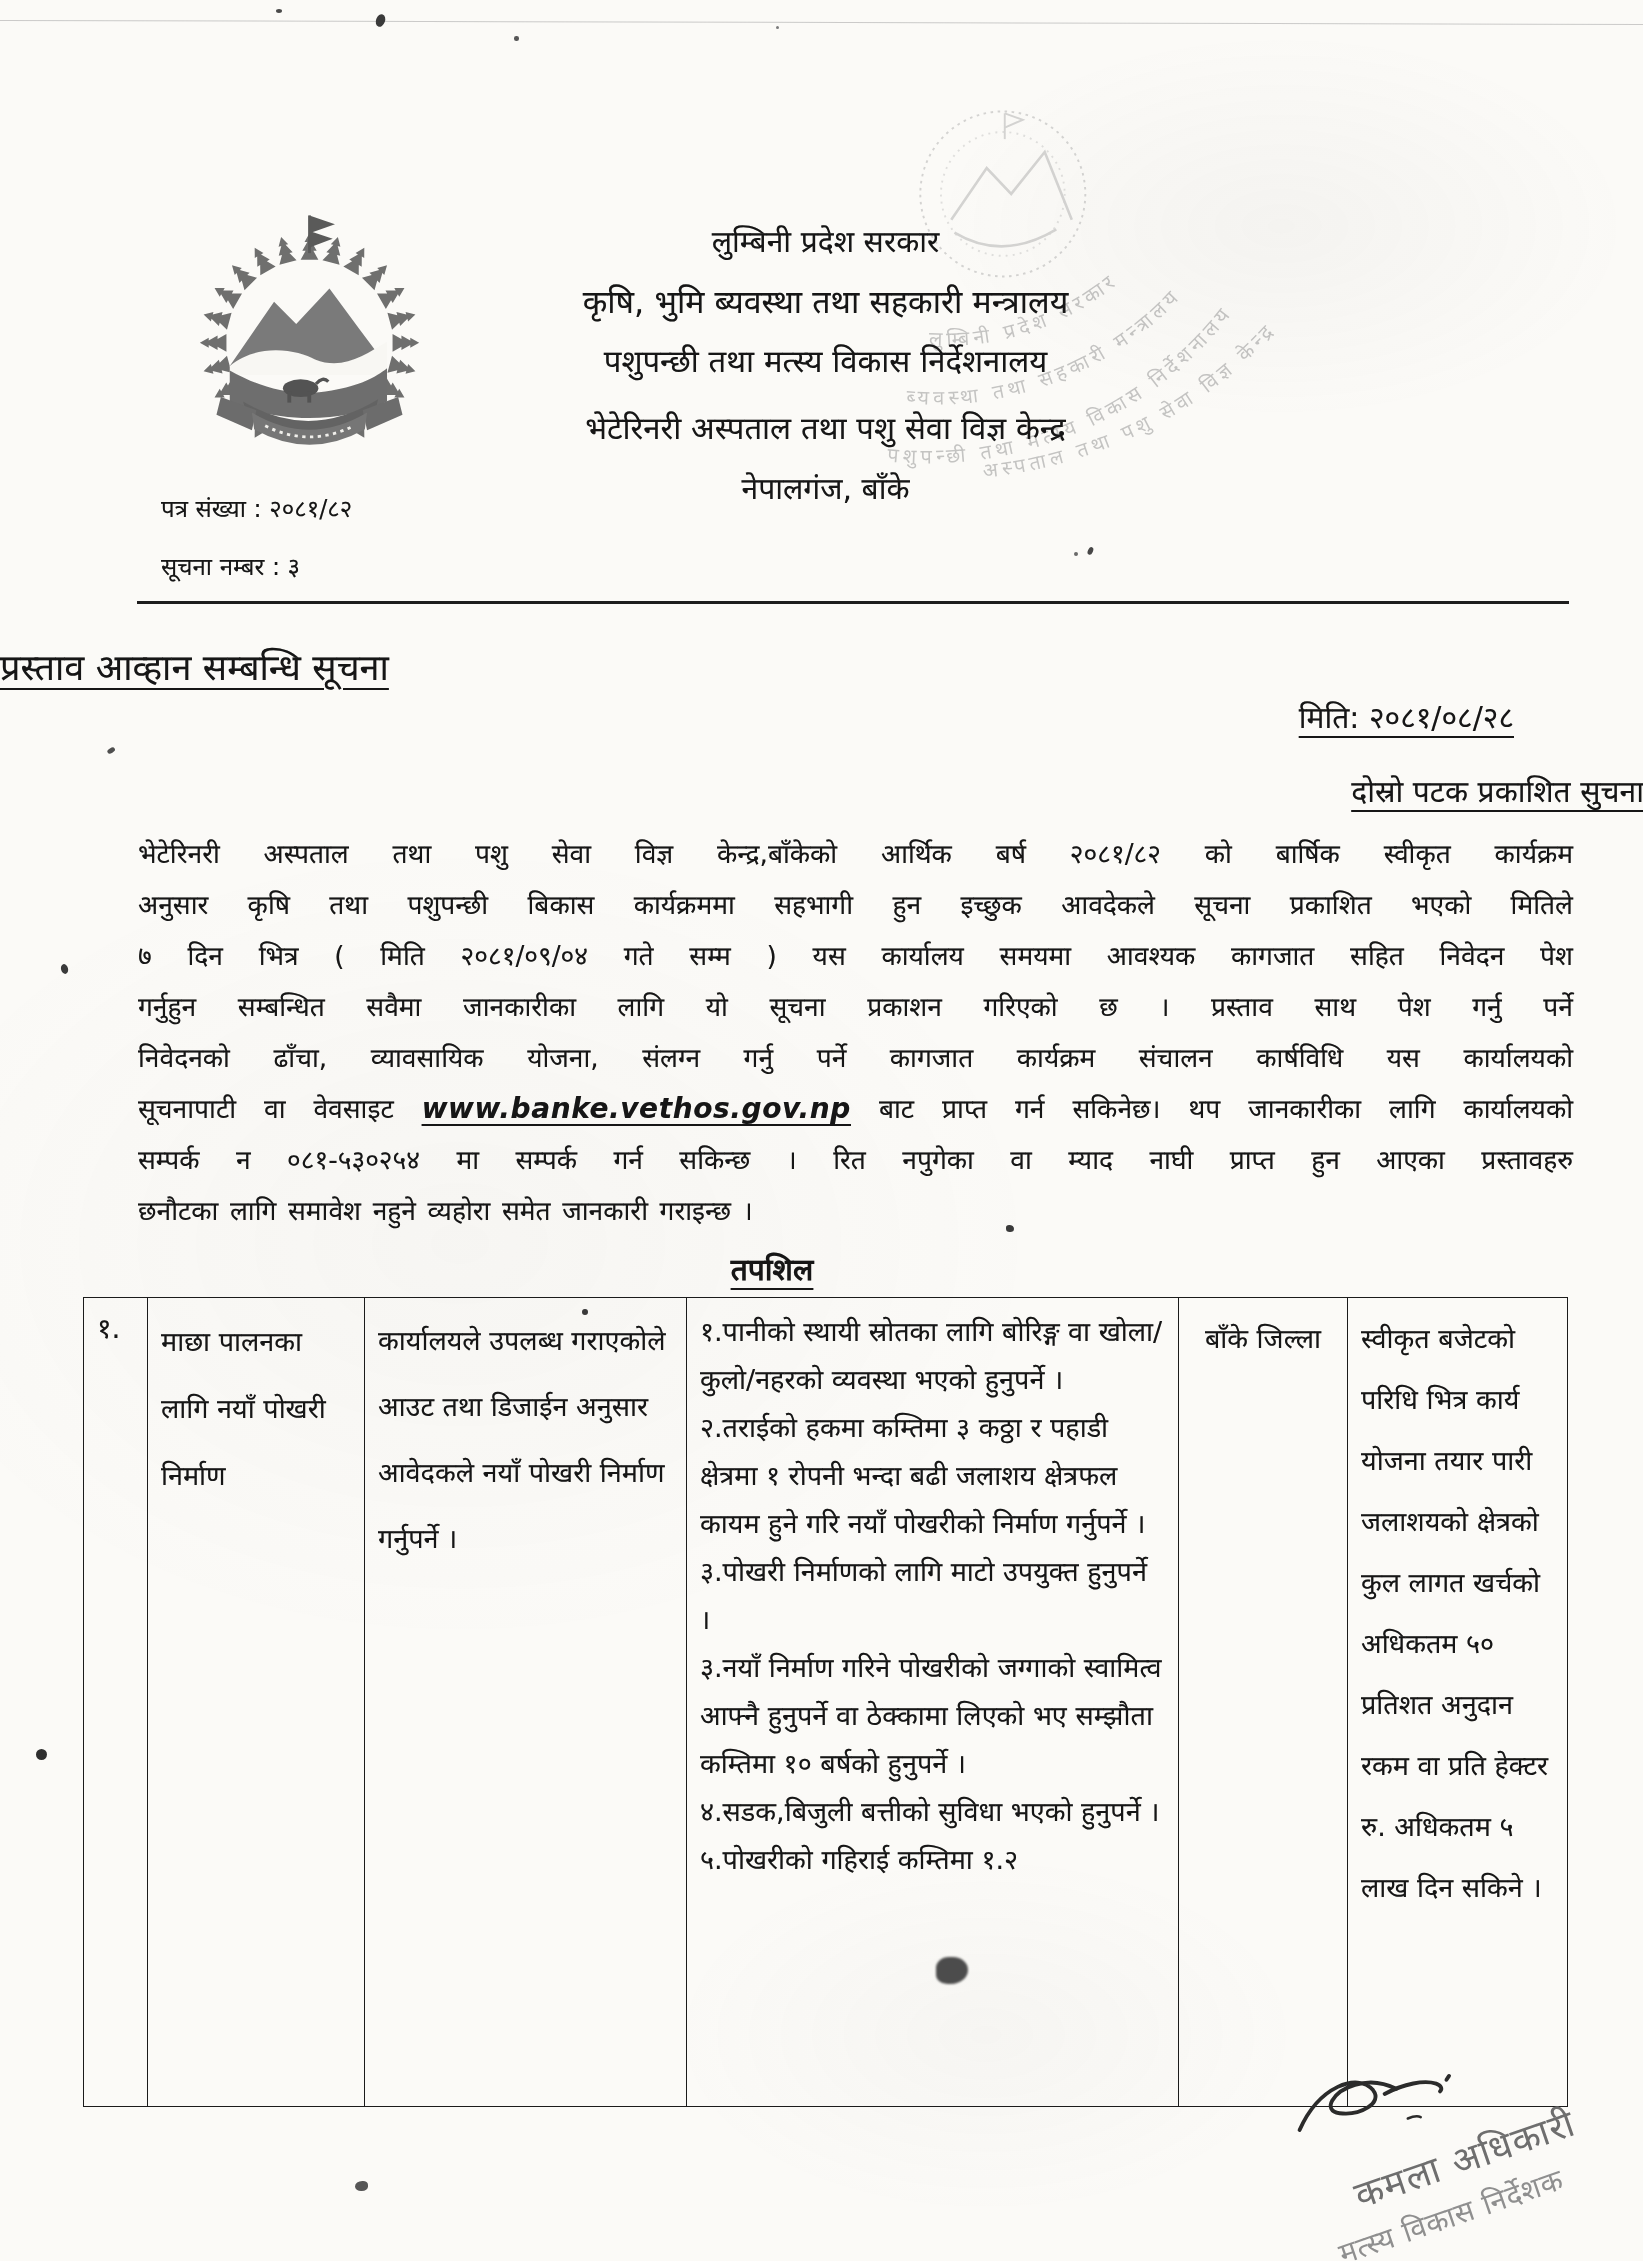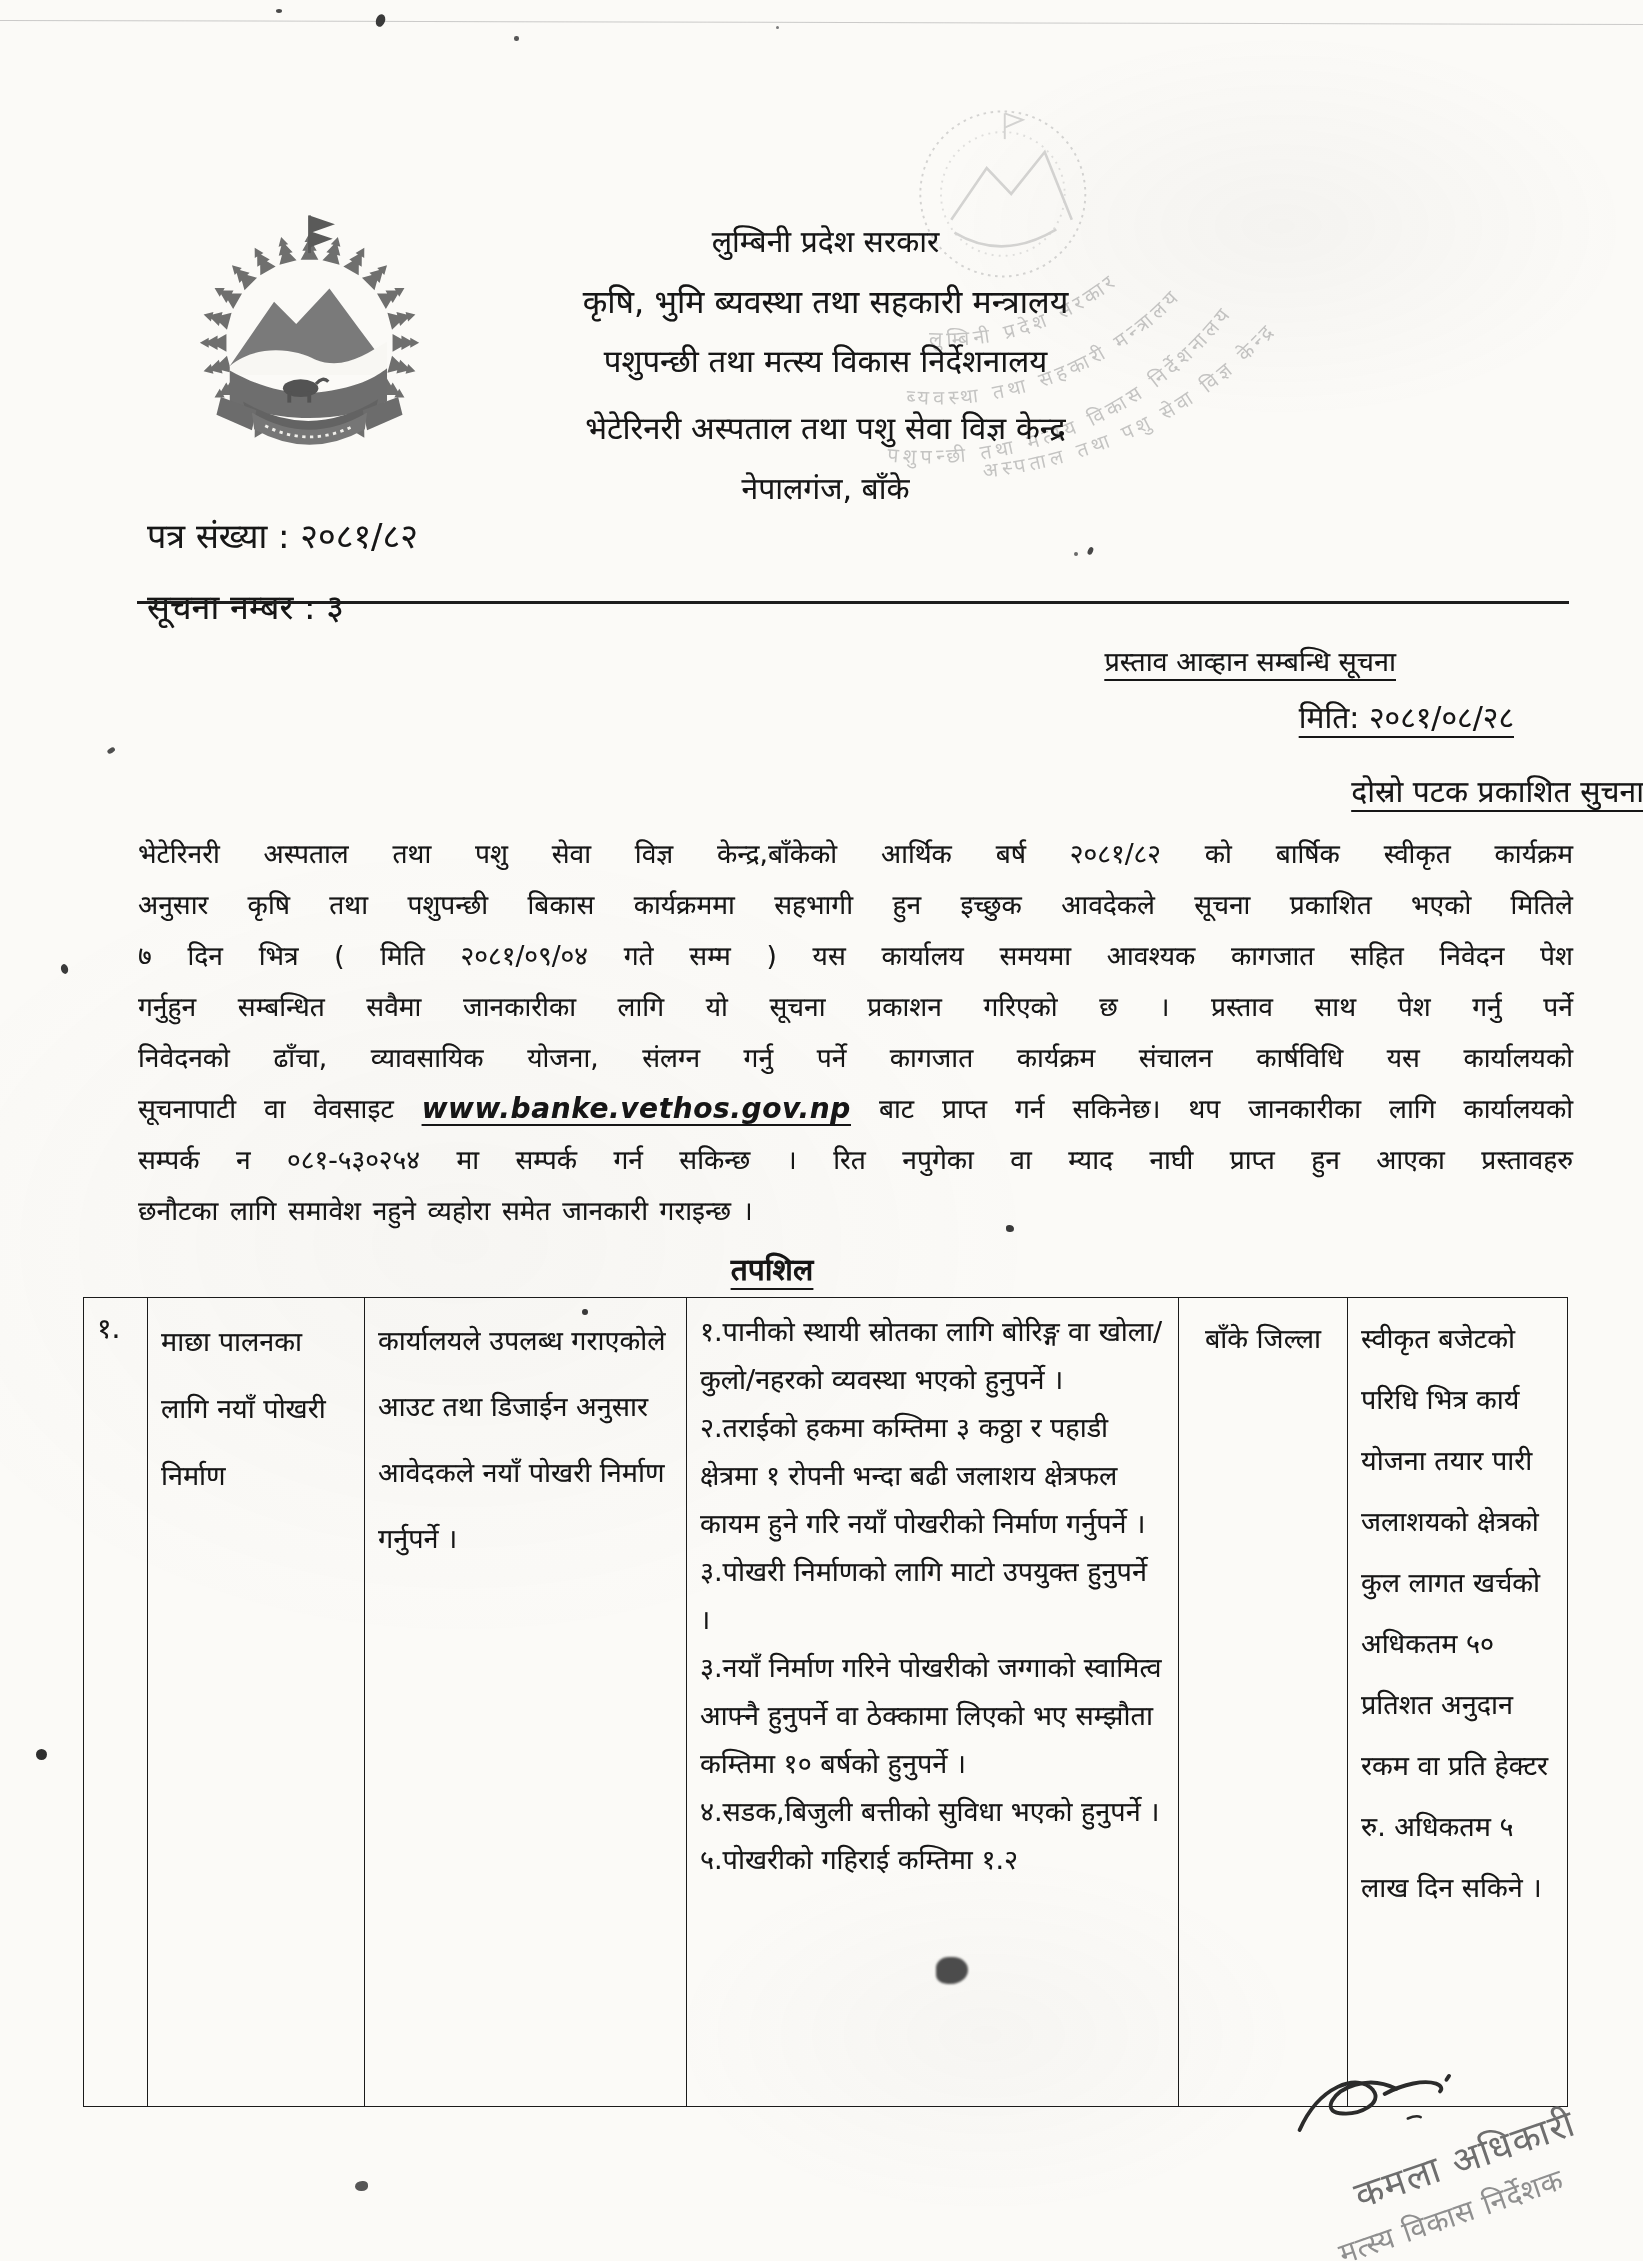--- a/index.html
+++ b/index.html
@@ -22,26 +22,26 @@
   .emblem{position:absolute;left:184px;top:211px;width:251px;height:237px;opacity:.93;filter:blur(0.3px);}
   .seal{position:absolute;left:832px;top:68px;width:477px;height:413px;opacity:.55;filter:blur(0.3px);}
 
   .letterhead{position:absolute;left:413px;top:220px;width:825px;text-align:center;}
   .lh1{font-size:30px;margin-bottom:18px;}
   .lh2{font-size:32px;margin-bottom:17px;}
   .lh3{font-size:31px;margin-bottom:24.5px;}
   .lh4{font-size:31px;margin-bottom:19.3px;}
   .lh5{font-size:30px;}
 
-  .refblock{position:absolute;left:147px;top:491px;font-size:34px;margin-top:21px;}
+  .refblock{position:absolute;left:161px;top:491px;font-size:24px;}
   .ref1{margin-bottom:24.5px;}
 
   .rule{position:absolute;left:137px;top:601px;width:1432px;height:3.2px;background:#1d1d1d;}
 
-  .title-wrap{position:absolute;left:0;top:642px;width:1396px;text-align:right;font-size:27px;}
+  .title-wrap{position:absolute;left:0;top:642px;width:1396px;text-align:left;font-size:36px;}
   .dateline{position:absolute;right:130px;top:696px;font-size:30px;margin-left:16px;}
   .subtitle-wrap{position:absolute;left:0;top:770px;width:1644px;text-align:right;font-size:30px;}
   .u{ text-decoration:underline; text-decoration-thickness:1.9px; text-underline-offset:7.7px; }
 
   .bodytext{position:absolute;left:138px;top:828px;width:1435px;font-size:26.4px;}
   .bline{line-height:51px;text-align:justify;text-align-last:justify;word-spacing:3.2px;}
   .bline.no-just{text-align-last:left;}
   .url{font-weight:bold;font-style:italic;font-size:28px;letter-spacing:0.6px;text-decoration:underline;text-decoration-thickness:1.9px;text-underline-offset:6.4px;}
 
   .tapashil-wrap{position:absolute;left:0;top:1248px;width:1544px;text-align:center;font-size:30px;font-weight:bold;}

